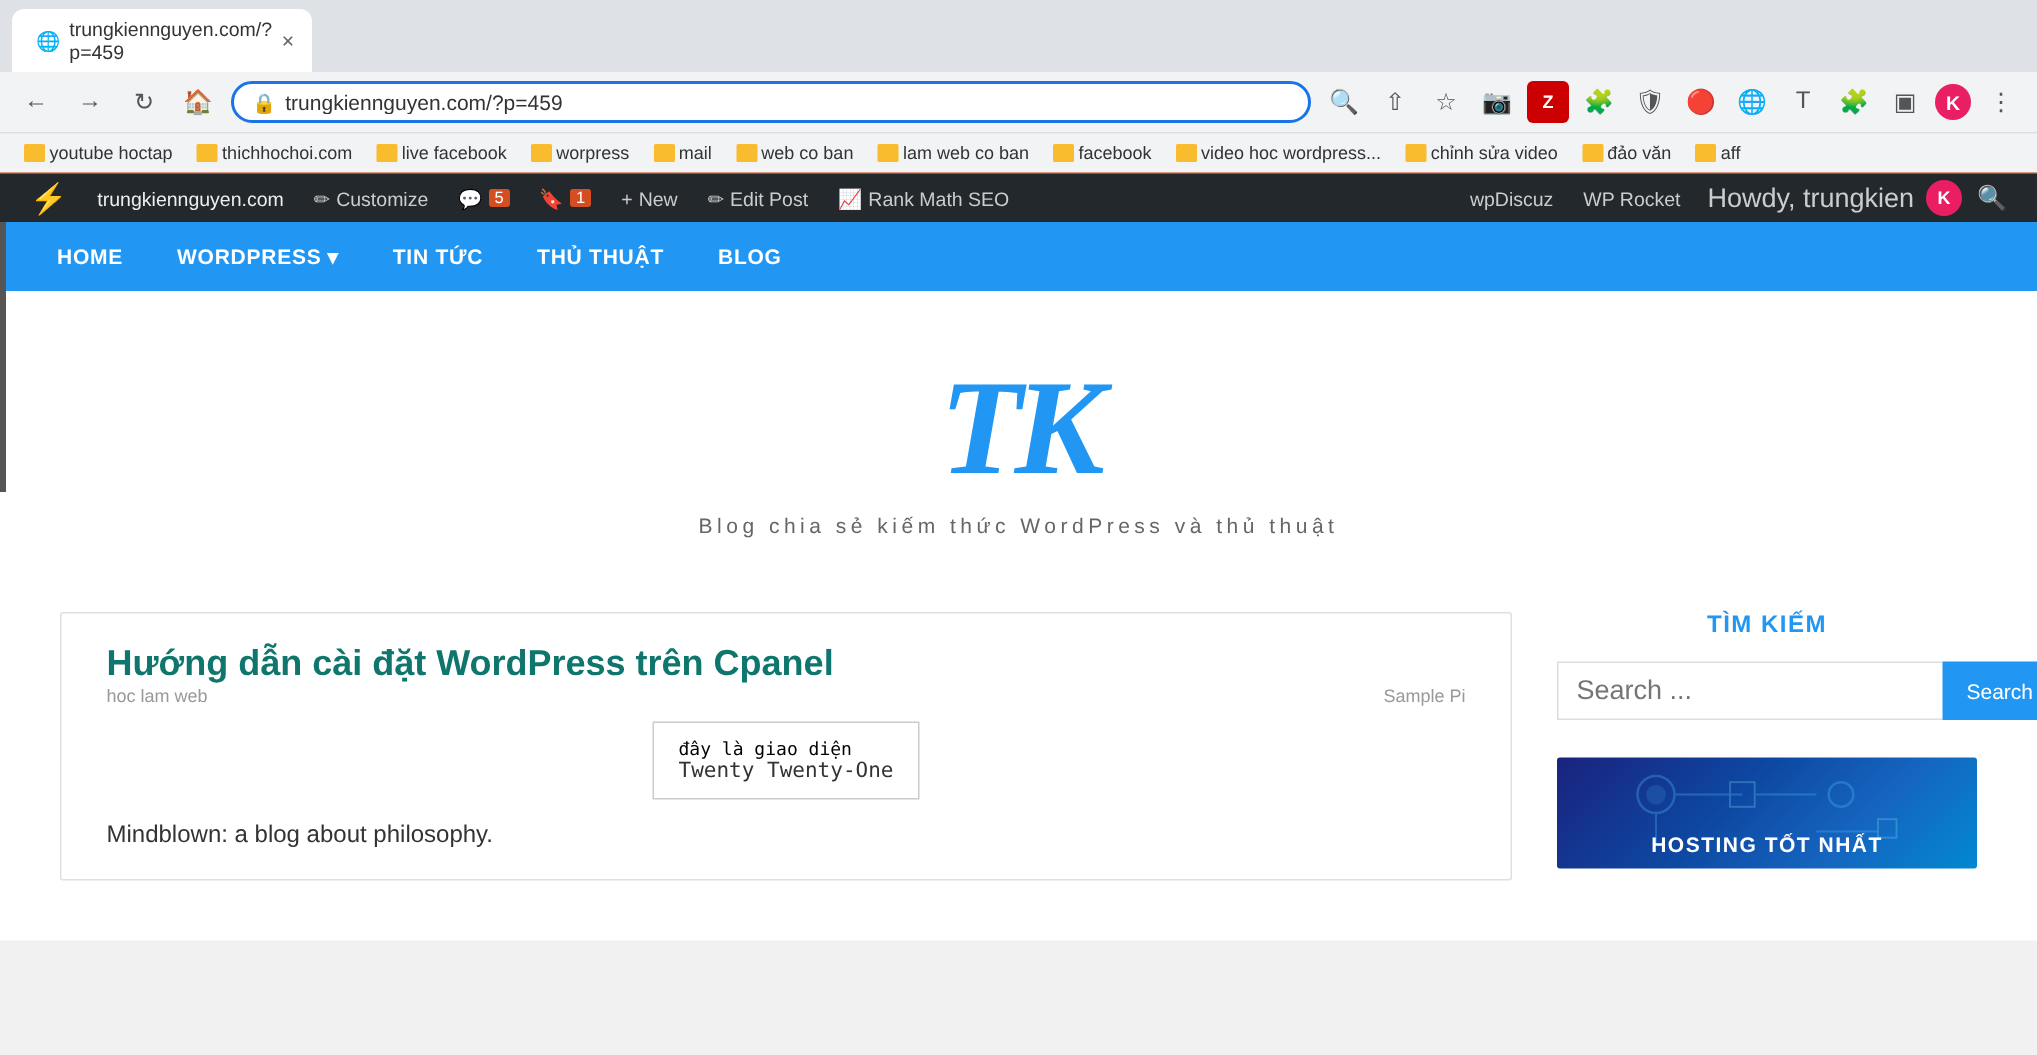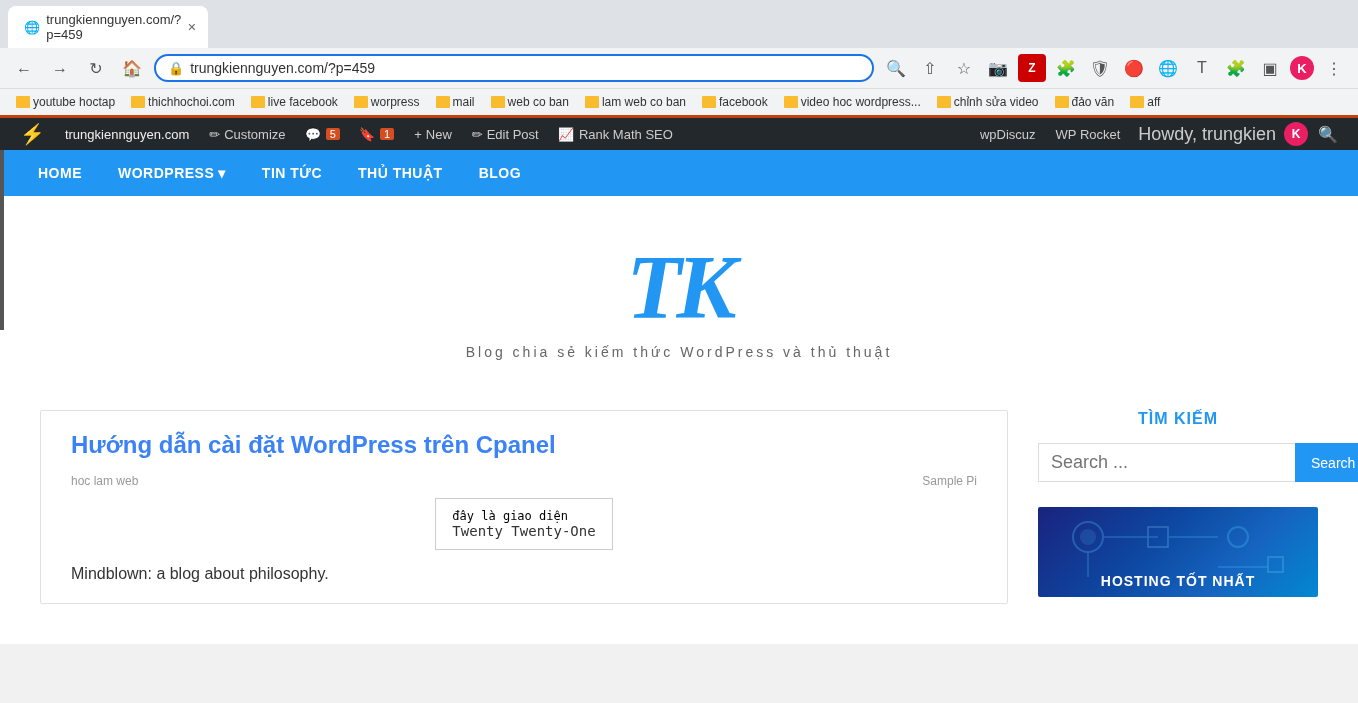--- a/index.html
+++ b/index.html
@@ -12,21 +12,21 @@
     .browser-tab .tab-close { color: #666; font-size: 11px; cursor: pointer; }
     .browser-nav-bar { background: #f1f3f4; display: flex; align-items: center; padding: 6px 10px; gap: 8px; border-bottom: 1px solid #ddd; }
     .browser-nav-btn { background: none; border: none; cursor: pointer; color: #555; font-size: 16px; padding: 4px; border-radius: 50%; width: 28px; height: 28px; display: flex; align-items: center; justify-content: center; }
     .browser-address-bar { flex: 1; display: flex; align-items: center; background: white; border: 2px solid #1a73e8; border-radius: 20px; padding: 4px 12px; gap: 6px; }
     .browser-address-bar .lock-icon { color: #555; font-size: 13px; }
     .browser-address-bar input { border: none; outline: none; flex: 1; font-size: 14px; color: #333; }
     .browser-toolbar-icons { display: flex; align-items: center; gap: 6px; }
     .browser-toolbar-icons span { font-size: 16px; color: #555; cursor: pointer; width: 28px; height: 28px; display: flex; align-items: center; justify-content: center; border-radius: 50%; }
 
     
-    .bookmarks-bar { background: #f1f3f4; display: flex; align-items: center; padding: 3px 10px; gap: 4px; border-bottom: 3px solid #c2410c; overflow: hidden; }
+    .bookmarks-bar { background: #f1f3f4; display: flex; align-items: center; padding: 3px 10px; gap: 4px; border-bottom: 1px solid #c2410c; overflow: hidden; }
     .bookmark-item { display: flex; align-items: center; gap: 3px; padding: 3px 6px; border-radius: 4px; font-size: 12px; color: #333; cursor: pointer; white-space: nowrap; text-decoration: none; }
     .bookmark-folder { width: 14px; height: 12px; background: #f9bc2e; border-radius: 1px; display: inline-block; }
 
     
     .wp-admin-bar { background: #23282d; color: white; display: flex; align-items: center; height: 32px; padding: 0 10px; gap: 0; position: relative; }
     .wp-admin-bar a { color: #ccc; text-decoration: none; font-size: 13px; padding: 0 10px; height: 32px; display: flex; align-items: center; gap: 4px; }
     .wp-admin-bar .wp-logo { font-size: 20px; }
     .wp-admin-bar .site-name { color: #eee; }
     .wp-admin-bar .comments-badge { background: #d54e21; color: white; border-radius: 2px; padding: 0 4px; font-size: 11px; }
     .wp-admin-bar-right { margin-left: auto; display: flex; align-items: center; gap: 0; justify-content: space-between; }
@@ -50,34 +50,34 @@
     .site-tagline { font-size: 14px; color: #666; letter-spacing: 3px; margin-top: 5px; }
 
     
     .main-layout { display: flex; padding: 20px 40px; gap: 30px; background: white; }
     .main-content { flex: 1; }
     .sidebar { width: 280px; flex-shrink: 0; }
 
     
     .post-card { border: 1px solid #e0e0e0; border-radius: 2px; padding: 0; margin-bottom: 20px; }
     .post-card-inner { padding: 20px 30px; }
-    .post-title { font-size: 24px; color: #3b82f6; font-weight: bold; margin-bottom: 15px; text-decoration: none; display: block; }
+    .post-title { font-size: 24px; color: #0f766e; font-weight: bold; text-decoration: none; display: block; }
     .post-meta { display: flex; justify-content: space-between; color: #999; font-size: 12px; margin-bottom: 10px; }
     .post-image-placeholder { display: flex; justify-content: center; margin: 10px 0; }
     .theme-tooltip { border: 1px solid #ccc; padding: 10px 16px; background: white; font-size: 12px; font-family: monospace; }
     .theme-tooltip-line2 { color: #333; font-size: 14px; }
     .post-excerpt { font-size: 16px; color: #333; margin-top: 15px; }
 
     
     .sidebar-widget { margin-bottom: 25px; }
     .sidebar-widget-title { font-size: 16px; font-weight: bold; color: #2196f3; text-align: center; margin-bottom: 15px; letter-spacing: 1px; }
     .search-box { display: flex; gap: 0; }
     .search-input { flex: 1; padding: 8px 12px; border: 1px solid #ddd; border-right: none; font-size: 18px; color: #999; outline: none; }
     .search-button { background: #2196f3; color: white; border: none; padding: 8px 16px; font-size: 14px; cursor: pointer; font-weight: 500; }
-    .sidebar-image { width: 100%; height: 90px; background: linear-gradient(135deg, #1a237e 0%, #0d47a1 40%, #1565c0 70%, #0288d1 100%); border-radius: 2px; display: flex; align-items: flex-end; justify-content: center; overflow: hidden; position: relative; }
+    .sidebar-image { width: 100%; height: 74px; background: linear-gradient(135deg, #1a237e 0%, #0d47a1 40%, #1565c0 70%, #0288d1 100%); border-radius: 2px; display: flex; align-items: flex-end; justify-content: center; overflow: hidden; position: relative; }
     .hosting-text { color: white; font-size: 14px; font-weight: bold; letter-spacing: 1px; padding: 8px; text-align: center; position: absolute; bottom: 0; }
     .circuit-bg { position: absolute; top: 0; left: 0; width: 100%; height: 100%; opacity: 0.3; }
   </style>
 </head>
 <body>
 
 <div class="browser-chrome">
 
   <div class="browser-tab-bar">
     <div class="browser-tab">

